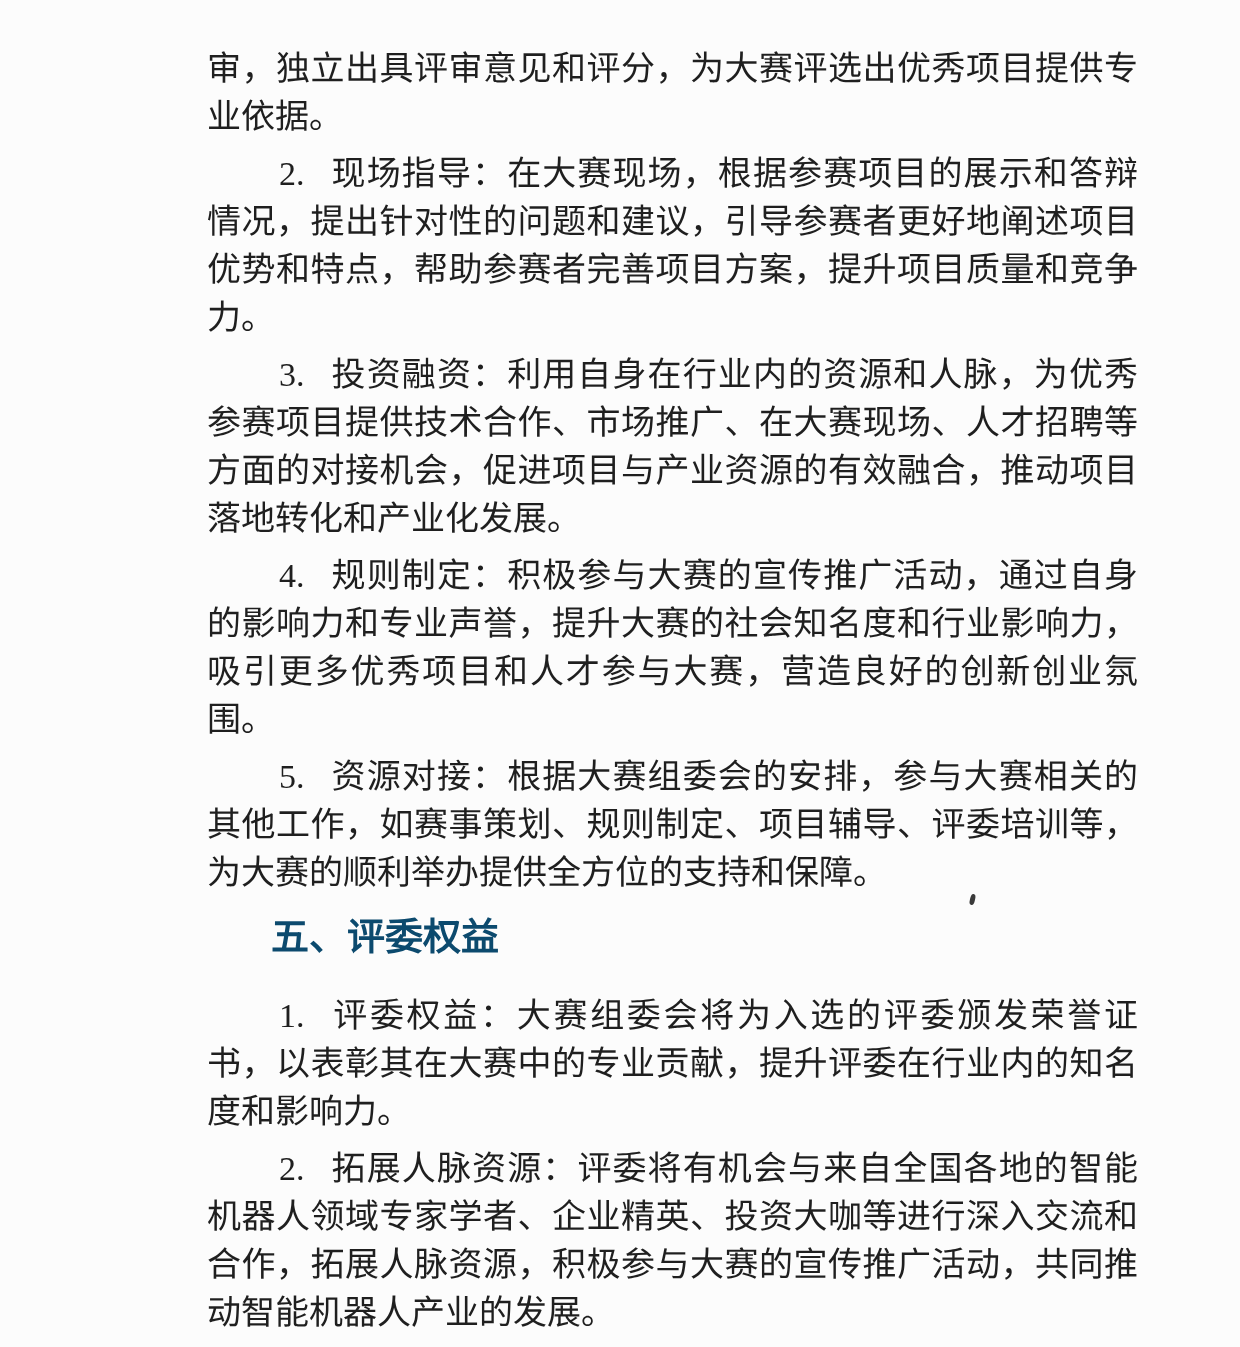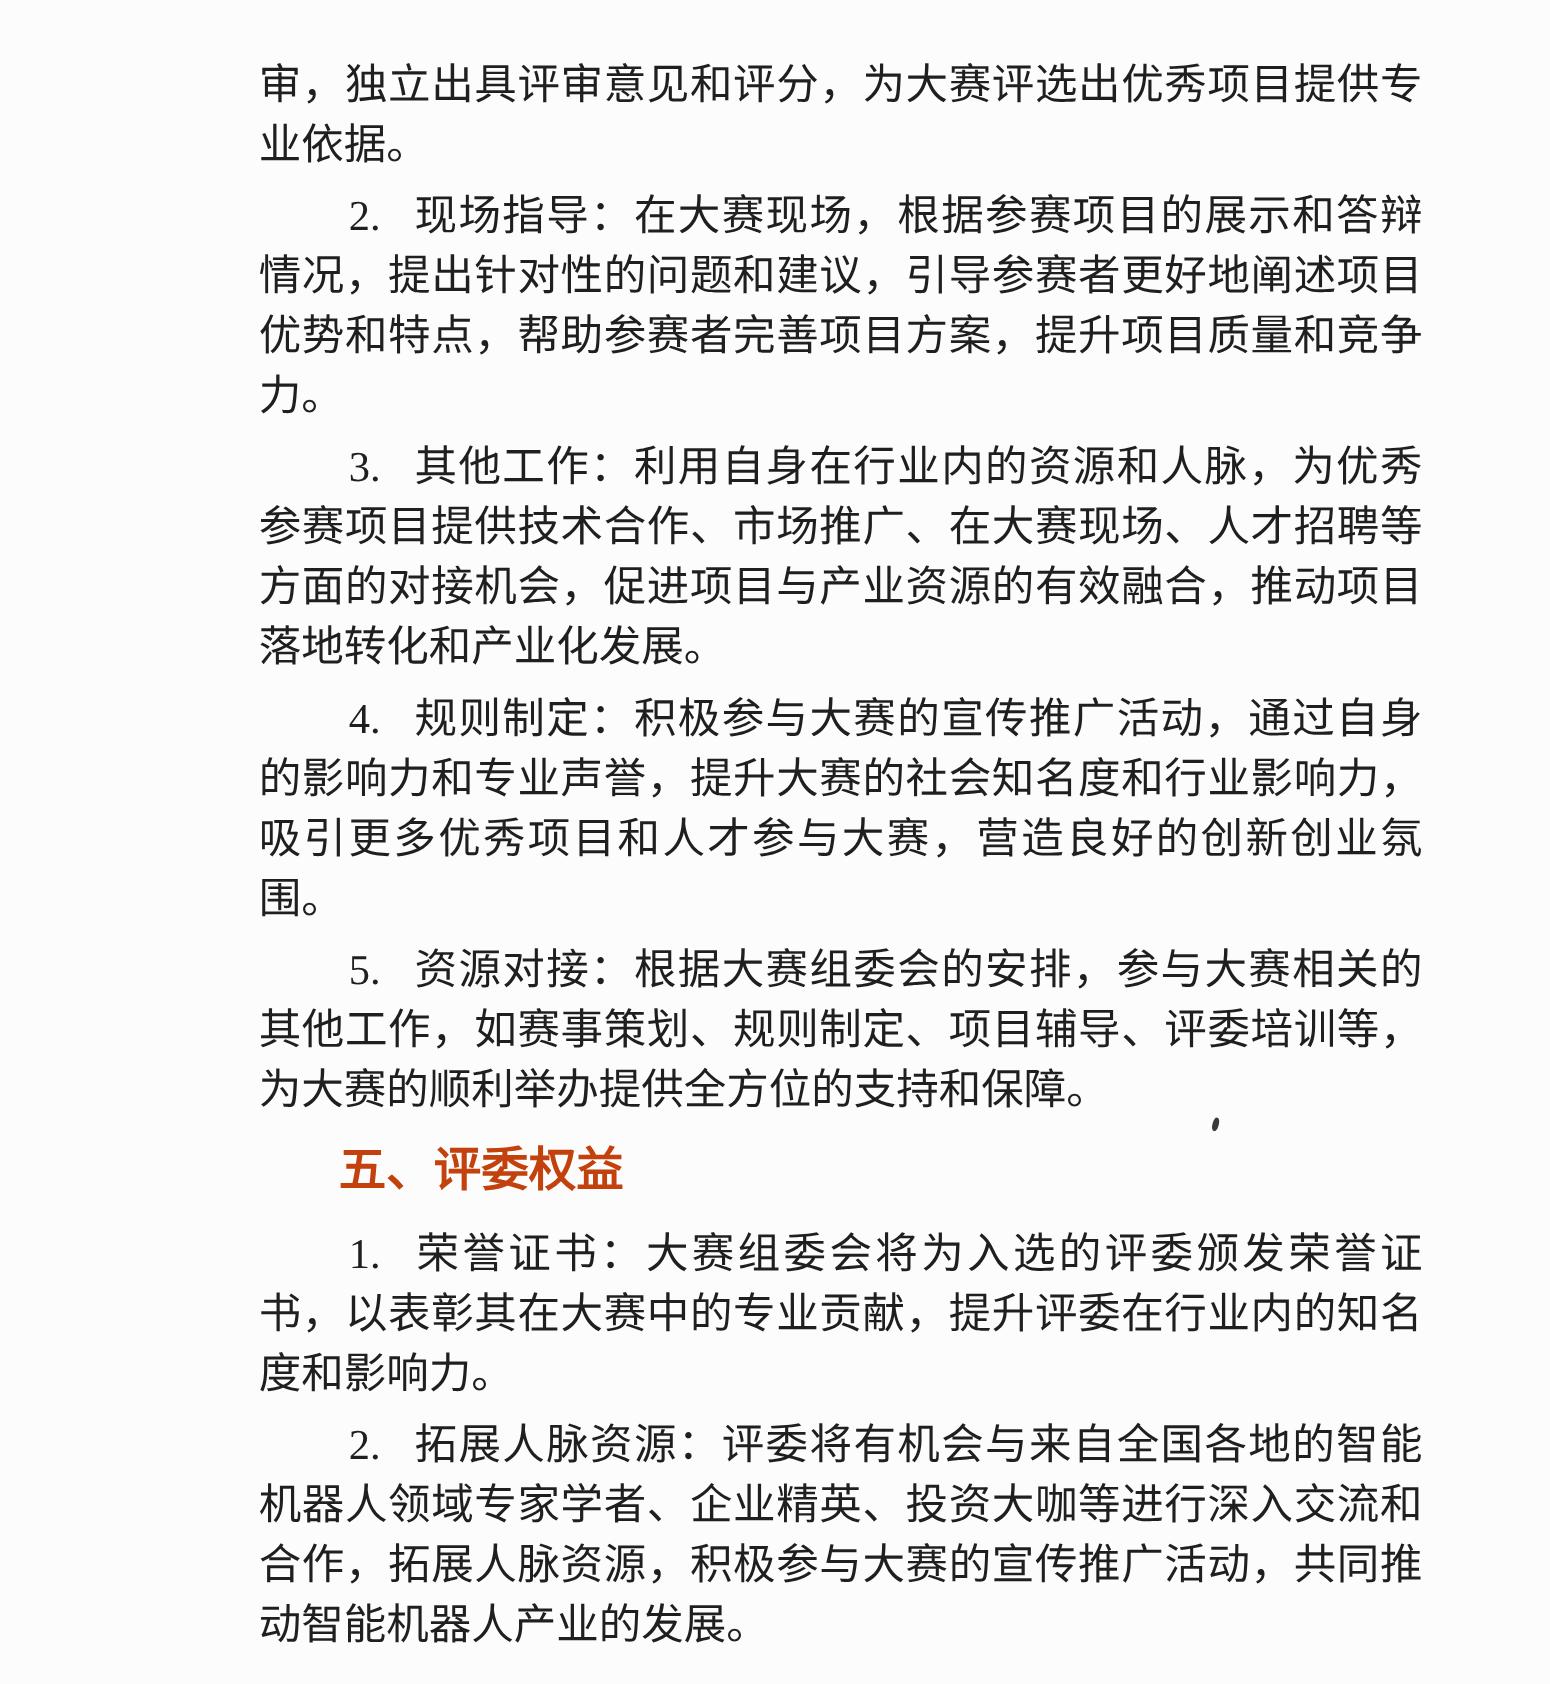--- a/index.html
+++ b/index.html
@@ -37,22 +37,22 @@
   }
   .lead {
     font-family: "Liberation Sans", "DejaVu Sans", sans-serif;
     font-weight: 400;
   }
   .heading {
     font-family: "Liberation Sans", "DejaVu Sans", sans-serif;
     font-weight: 700;
     font-size: 38px;
     line-height: 48px;
-    margin: 16px 0 18px 64px;
-    color: #c2410c;
+    margin: 16px 0 30px 64px;
+    color: #0c4a6e;
   }
   .speck {
     position: absolute;
     left: 970px;
     top: 894px;
     width: 5px;
     height: 11px;
     background: #3a3a3a;
     border-radius: 45%;
     transform: rotate(14deg);
@@ -60,27 +60,27 @@
 </style>
 </head>
 <body>
 
 <div class="page">
 
   <p class="para">审，独立出具评审意见和评分，为大赛评选出优秀项目提供专业依据。</p>
 
   <p class="para indent"><span class="num">2.</span><span class="lead">现场指导：</span><span>在大赛现场，根据参赛项目的展示和答辩情况，提出针对性的问题和建议，引导参赛者更好地阐述项目优势和特点，帮助参赛者完善项目方案，提升项目质量和竞争力。</span></p>
 
-  <p class="para indent"><span class="num">3.</span><span class="lead">其他工作：</span><span>利用自身在行业内的资源和人脉，为优秀参赛项目提供技术合作、市场推广、在大赛现场、人才招聘等方面的对接机会，促进项目与产业资源的有效融合，推动项目落地转化和产业化发展。</span></p>
+  <p class="para indent"><span class="num">3.</span><span class="lead">投资融资：</span><span>利用自身在行业内的资源和人脉，为优秀参赛项目提供技术合作、市场推广、在大赛现场、人才招聘等方面的对接机会，促进项目与产业资源的有效融合，推动项目落地转化和产业化发展。</span></p>
 
   <p class="para indent"><span class="num">4.</span><span class="lead">规则制定：</span><span>积极参与大赛的宣传推广活动，通过自身的影响力和专业声誉，提升大赛的社会知名度和行业影响力，吸引更多优秀项目和人才参与大赛，营造良好的创新创业氛围。</span></p>
 
   <p class="para indent"><span class="num">5.</span><span class="lead">资源对接：</span><span>根据大赛组委会的安排，参与大赛相关的其他工作，如赛事策划、规则制定、项目辅导、评委培训等，为大赛的顺利举办提供全方位的支持和保障。</span></p>
 
   <h2 class="heading">五、评委权益</h2>
 
-  <p class="para indent"><span class="num">1.</span><span class="lead">荣誉证书：</span><span>大赛组委会将为入选的评委颁发荣誉证书，以表彰其在大赛中的专业贡献，提升评委在行业内的知名度和影响力。</span></p>
+  <p class="para indent"><span class="num">1.</span><span class="lead">评委权益：</span><span>大赛组委会将为入选的评委颁发荣誉证书，以表彰其在大赛中的专业贡献，提升评委在行业内的知名度和影响力。</span></p>
 
   <p class="para indent"><span class="num">2.</span><span class="lead">拓展人脉资源：</span><span>评委将有机会与来自全国各地的智能机器人领域专家学者、企业精英、投资大咖等进行深入交流和合作，拓展人脉资源，积极参与大赛的宣传推广活动，共同推动智能机器人产业的发展。</span></p>
 
   <span class="speck"></span>
 
 </div>
 
 </body></html>

